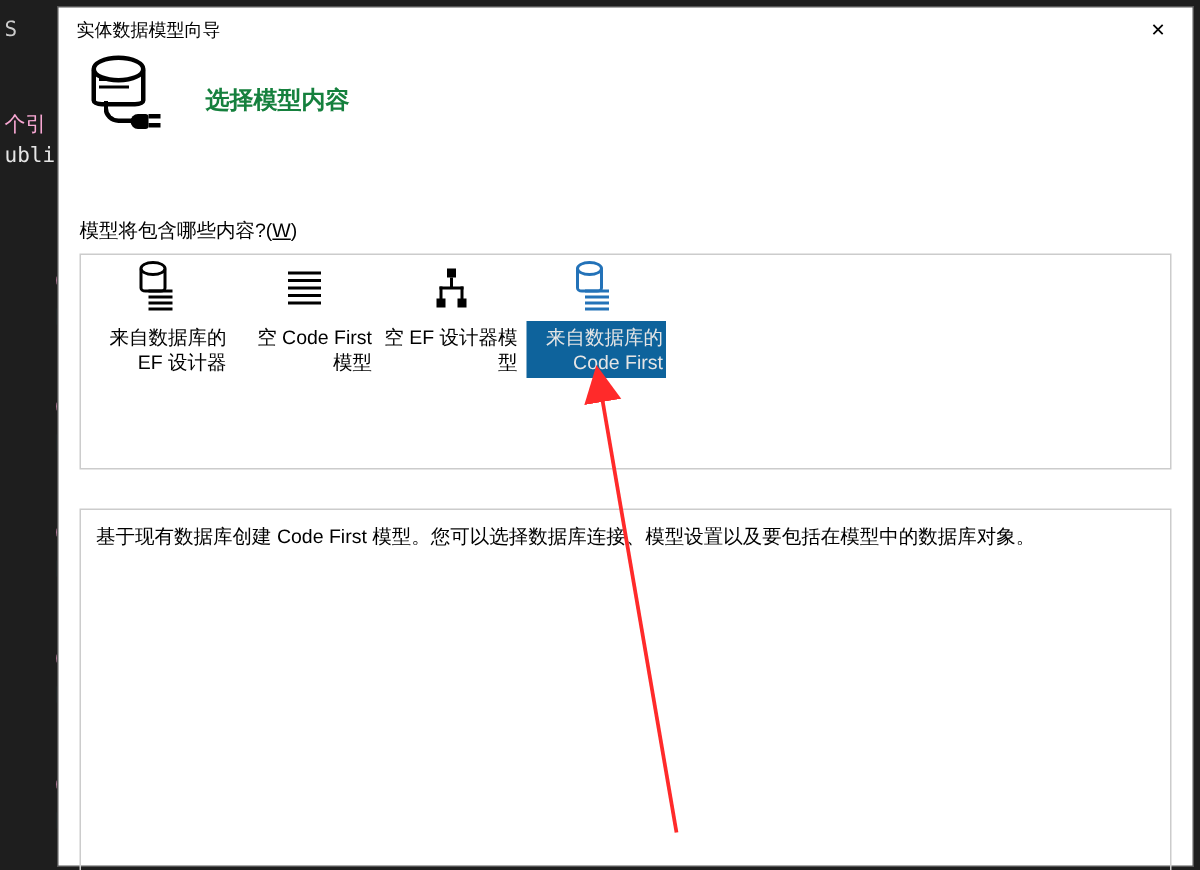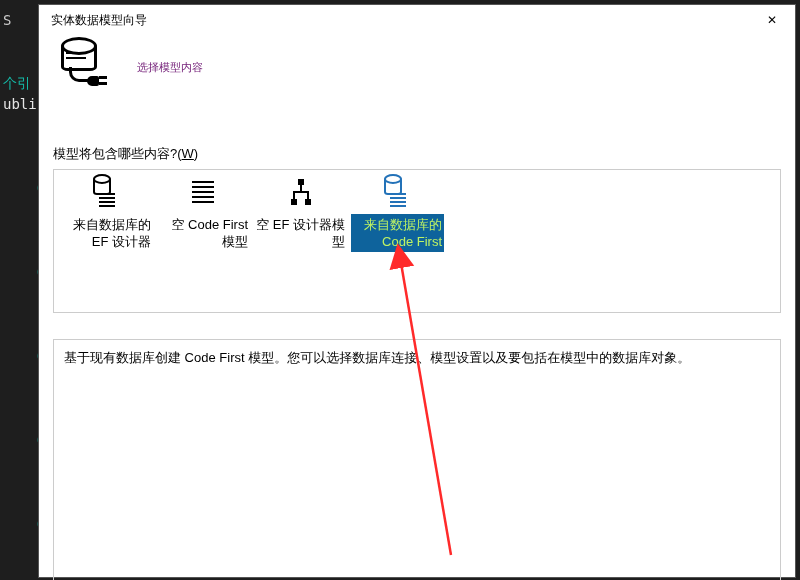--- a/index.html
+++ b/index.html
@@ -1,44 +1,44 @@
 <!DOCTYPE html>
 <html><head>
 <meta charset="utf-8">
 <style>
   html,body{margin:0;padding:0;font-family:"Microsoft YaHei","Segoe UI",sans-serif;font-size:13px;width:800px;height:580px;overflow:hidden;background:#1e1e1e;color:#dcdcdc}
   .bg-code{position:absolute;left:0;top:0;width:40px;height:580px;font-family:Consolas,monospace;font-size:14px;line-height:21px;padding:10px 3px 0 3px;user-select:none}
   .bg-code span{display:block;white-space:pre}
   .cs-letter{color:#ccc}
-  .cs-g{color:#14b8a6}
+  .cs-g{color:#f9a8d4}
   .cs-b{color:#e5e5e5}
   .cs-t{color:#3fa0b5}
   .cs-br{color:#c1c1c1}
   .dialog{position:absolute;left:38px;top:4px;width:758px;height:574px;background:#fff;color:#000;border:1px solid #555;box-sizing:border-box}
   .title-bar{height:30px;line-height:30px;display:flex;align-items:center;padding:0 0 0 12px;font-size:12px}
   .title-bar .title-text{flex:1;color:#000}
   .close-x{width:46px;text-align:center;font-family:"Segoe UI Symbol",Arial,sans-serif;font-size:12px;color:#000;cursor:default}
   .header{display:flex;align-items:center;padding:4px 16px 8px 16px}
   .logo-icon{width:66px;height:56px;position:relative;margin-right:16px}
   .db-can{position:absolute;width:30px;height:22px;border:3px solid #000;border-radius:7px/4px;top:4px;left:6px}
   .db-can:before{content:'';position:absolute;left:-3px;top:-9px;width:30px;height:12px;border:3px solid #000;border-radius:50%;background:#fff}
   .db-can:after{content:'';position:absolute;left:2px;top:6px;width:20px;height:2px;background:#000;box-shadow:0 5px 0 #000}
   .plug{position:absolute;left:24px;top:36px;width:28px;height:14px}
   .plug .cable{position:absolute;width:20px;height:12px;border-bottom:3px solid #000;border-left:3px solid #000;border-bottom-left-radius:10px;left:-10px;top:-8px}
   .plug .body{position:absolute;width:12px;height:10px;background:#000;border-radius:5px 2px 2px 5px;left:8px;top:1px}
   .plug .prong{position:absolute;width:8px;height:3px;background:#000;left:20px;top:1px;box-shadow:0 6px 0 #000}
-  .header-title{font-weight:normal;font-size:11px;color:#701a75}
+  .header-title{font-weight:bold;font-size:16px;color:#15803d}
   .content{position:absolute;left:14px;right:14px;top:140px}
   .q-label{font-size:13px;margin-bottom:6px}
   .q-label .u{text-decoration:underline}
   .options-box{border:1px solid #ccc;background:#fff;height:130px;padding:6px 6px;display:flex;gap:4px;align-items:flex-start}
   .option{width:93px;text-align:right;font-size:13px;line-height:17px;cursor:default}
   .option .icon-wrap{height:34px;display:flex;align-items:center;justify-content:center;margin-bottom:4px}
   .option .label{padding:2px 2px}
-  .option.selected .label{background:#0e639c;color:#bef264}
+  .option.selected .label{background:#0e639c;color:#e5e5e5}
   .desc-box{border:1px solid #ccc;margin-top:26px;height:225px;padding:8px 10px;font-size:13px;line-height:20px}
   
   .ic{position:relative;width:32px;height:32px}
   .ic .mini-db{position:absolute;width:14px;height:14px;border:2px solid #000;border-radius:4px/3px;left:2px;top:0}
   .ic .mini-db:before{content:'';position:absolute;left:-2px;top:-5px;width:14px;height:6px;border:2px solid #000;border-radius:50%;background:#fff}
   .ic .bars{position:absolute;left:8px;top:16px;width:16px;height:2px;background:#000;box-shadow:0 4px 0 #000,0 8px 0 #000,0 12px 0 #000}
   .ic .tree{position:absolute;left:6px;top:2px;width:20px;height:26px}
   .ic .tree .node{width:6px;height:6px;background:#000;position:absolute}
   .ic .tree .n1{left:7px;top:0}
   .ic .tree .n2{left:0;top:20px}

